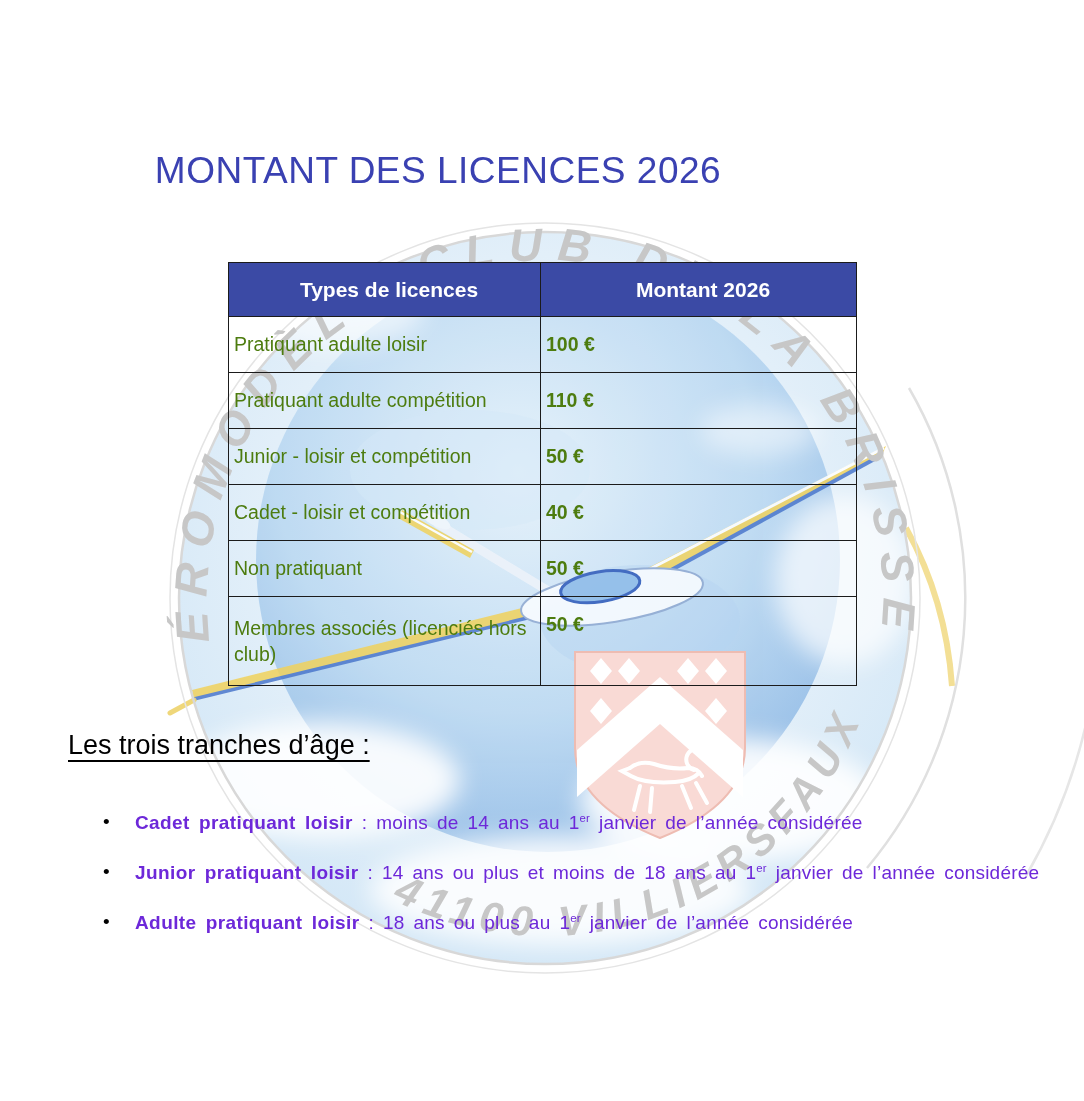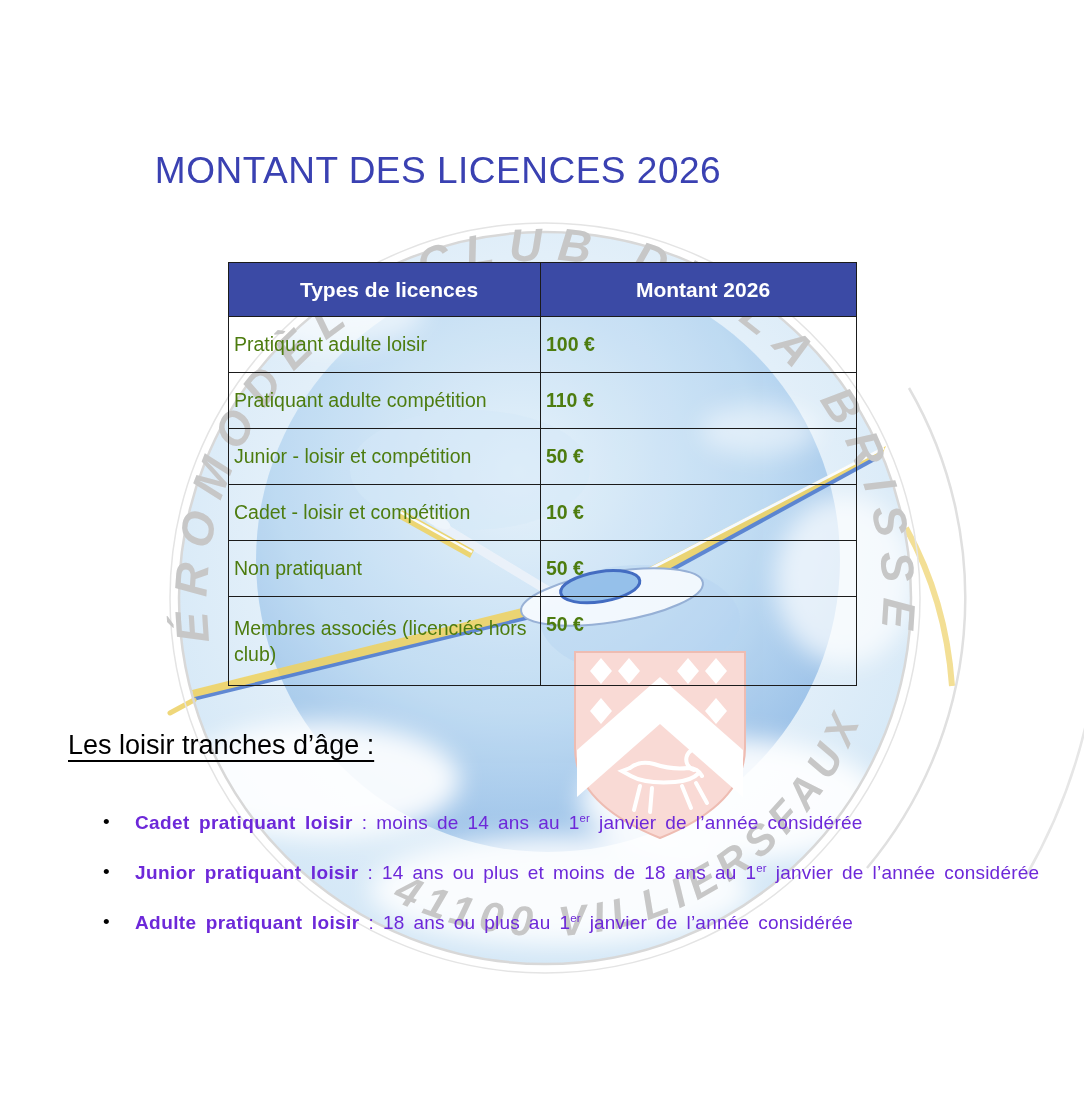--- a/index.html
+++ b/index.html
@@ -188,34 +188,34 @@
       <tr>
         <td>Pratiquant adulte compétition</td>
         <td class="amt">110 €</td>
       </tr>
       <tr>
         <td>Junior - loisir et compétition</td>
         <td class="amt">50 €</td>
       </tr>
       <tr>
         <td>Cadet - loisir et compétition</td>
-        <td class="amt">10 €</td>
+        <td class="amt">40 €</td>
       </tr>
       <tr>
         <td>Non pratiquant</td>
         <td class="amt">50 €</td>
       </tr>
       <tr class="tall">
         <td>Membres associés (licenciés hors club)</td>
         <td class="amt" style="vertical-align:top;padding-top:14px;">50 €</td>
       </tr>
     </tbody>
   </table>
 
-  <h2 class="age-heading">Les loisir tranches d’âge :</h2>
+  <h2 class="age-heading">Les trois tranches d’âge :</h2>
 
   <ul class="age-list">
     <li>
       <span class="lbl">Cadet pratiquant loisir</span><span> : </span><span>moins de 14 ans au 1</span><sup>er</sup><span> janvier de l’année considérée</span>
     </li>
     <li>
       <span class="lbl">Junior pratiquant loisir</span><span> : </span><span>14 ans ou plus et moins de 18 ans au 1</span><sup>er</sup><span> janvier de l’année considérée</span>
     </li>
     <li>
       <span class="lbl">Adulte pratiquant loisir</span><span> : </span><span>18 ans ou plus au 1</span><sup>er</sup><span> janvier de l’année considérée</span>

